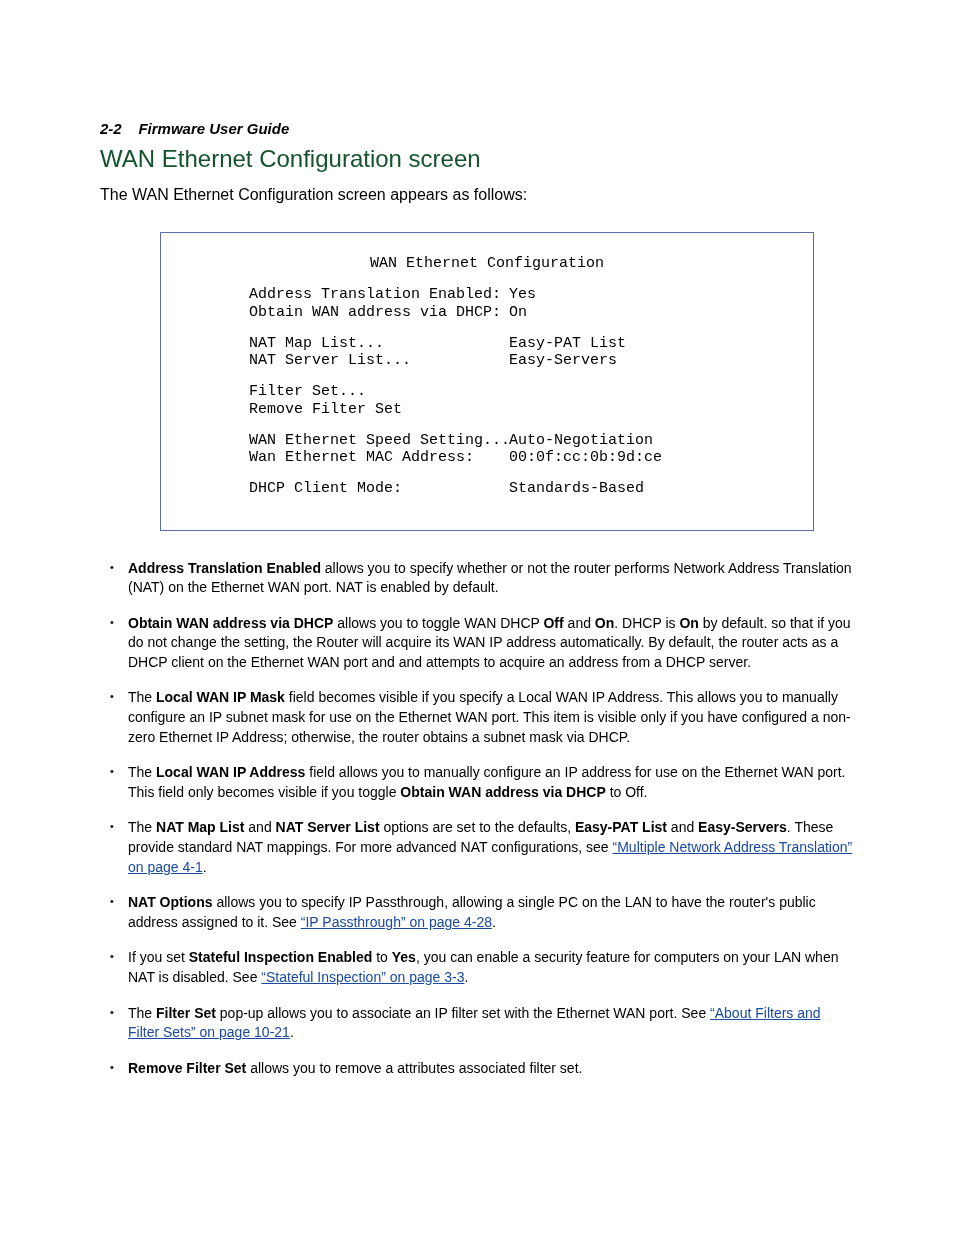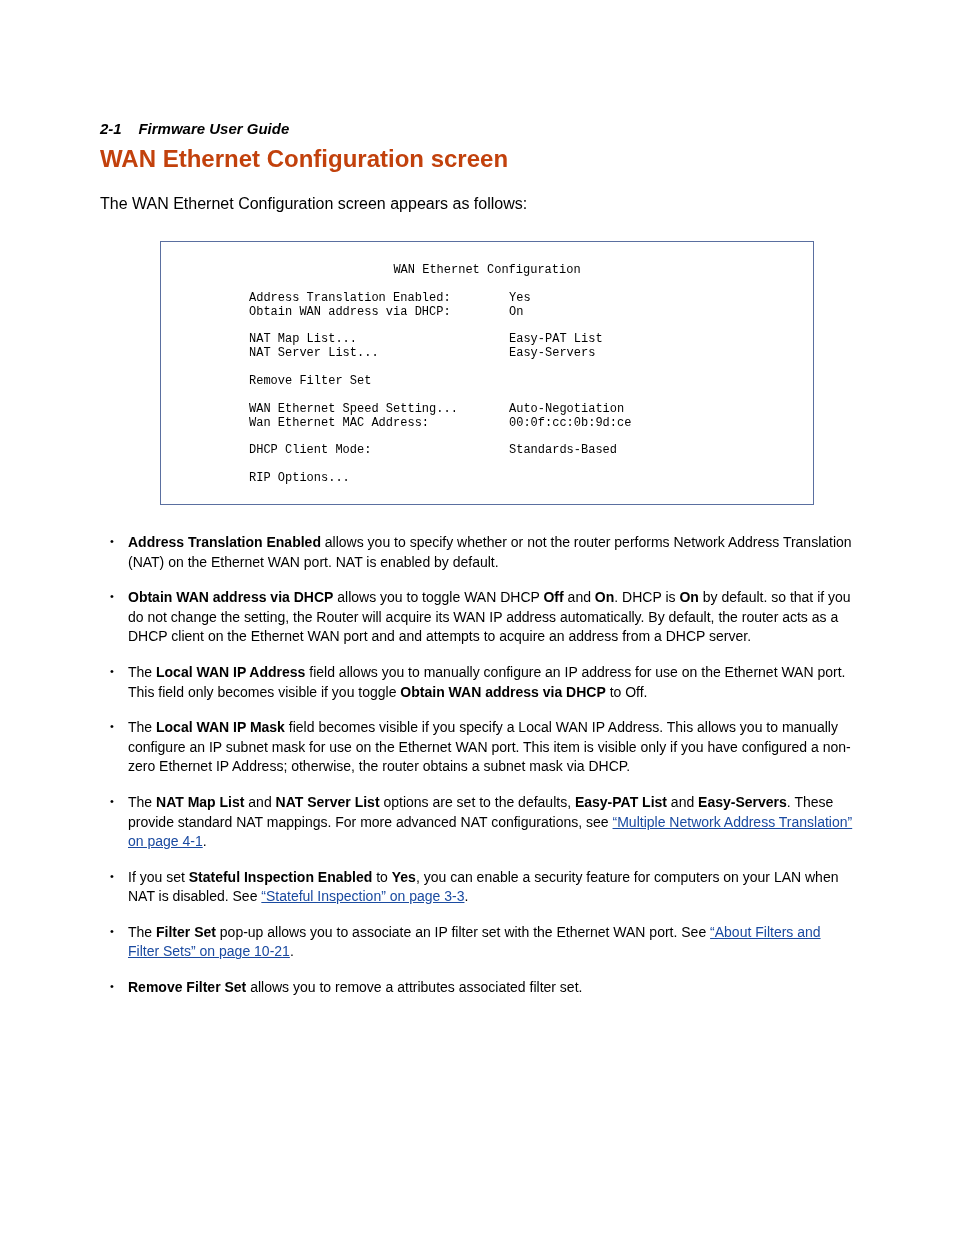--- a/index.html
+++ b/index.html
@@ -14,35 +14,35 @@
   .page {
     padding: 120px 100px 80px 100px;
   }
   .header-line {
     font-style: italic;
     font-weight: bold;
     font-size: 15px;
     margin-bottom: 8px;
   }
   h1.section-title {
-    color: #c2410c;
+    color: #14532d;
     font-size: 24px;
-    font-weight: bold;
-    margin: 0 0 22px 0;
+    font-weight: normal;
+    margin: 0 0 13px 0;
   }
   .intro {
     font-size: 16px;
     margin-bottom: 28px;
   }
   .console-box {
     border: 1px solid #5a6fa0;
     margin: 0 40px 28px 60px;
     padding: 22px 20px 18px 20px;
     font-family: "Courier New", Courier, monospace;
-    font-size: 12px;
+    font-size: 15px;
     line-height: 1.15;
   }
   .console-title {
     text-align: center;
     margin-bottom: 14px;
   }
   .console-rows {
     margin-left: 68px;
   }
   .console-row {
@@ -85,21 +85,21 @@
     color: #1a4aa0;
     text-decoration: underline;
   }
 </style>
 </head>
 <body>
 
 <div class="page">
 
   <div class="header-line">
-    <span>2-1</span>
+    <span>2-2</span>
     <span>&nbsp;&nbsp;</span>
     <span>Firmware User Guide</span>
   </div>
 
   <h1 class="section-title">WAN Ethernet Configuration screen</h1>
 
   <div class="intro">The WAN Ethernet Configuration screen appears as follows:</div>
 
   <div class="console-box">
     <div class="console-title">WAN Ethernet Configuration</div>
@@ -125,20 +125,24 @@
       <div class="console-row">
         <span class="console-label">NAT Server List...</span>
         <span class="console-value">Easy-Servers</span>
       </div>
     </div>
 
     <div class="console-gap"></div>
 
     <div class="console-rows">
       <div class="console-row">
+        <span class="console-label">Filter Set...</span>
+        <span class="console-value"></span>
+      </div>
+      <div class="console-row">
         <span class="console-label">Remove Filter Set</span>
         <span class="console-value"></span>
       </div>
     </div>
 
     <div class="console-gap"></div>
 
     <div class="console-rows">
       <div class="console-row">
         <span class="console-label">WAN Ethernet Speed Setting...</span>
@@ -154,51 +158,48 @@
 
     <div class="console-rows">
       <div class="console-row">
         <span class="console-label">DHCP Client Mode:</span>
         <span class="console-value">Standards-Based</span>
       </div>
     </div>
 
     <div class="console-gap"></div>
 
-    <div class="console-rows">
-      <div class="console-row">
-        <span class="console-label">RIP Options...</span>
-        <span class="console-value"></span>
-      </div>
-    </div>
 
   </div>
 
   <ul class="bullets">
 
     <li>
       <span class="b">Address Translation Enabled</span><span> allows you to specify whether or not the router performs Network Address Translation (NAT) on the Ethernet WAN port. NAT is enabled by default.</span>
     </li>
 
     <li>
       <span class="b">Obtain WAN address via DHCP</span><span> allows you to toggle WAN DHCP </span><span class="b">Off</span><span> and </span><span class="b">On</span><span>. DHCP is </span><span class="b">On</span><span> by default. so that if you do not change the setting, the Router will acquire its WAN IP address automatically. By default, the router acts as a DHCP client on the Ethernet WAN port and and attempts to acquire an address from a DHCP server.</span>
     </li>
 
     <li>
+      <span>The </span><span class="b">Local WAN IP Mask</span><span> field becomes visible if you specify a Local WAN IP Address. This allows you to manually configure an IP subnet mask for use on the Ethernet WAN port. This item is visible only if you have configured a non-zero Ethernet IP Address; otherwise, the router obtains a subnet mask via DHCP.</span>
+    </li>
+
+    <li>
       <span>The </span><span class="b">Local WAN IP Address</span><span> field allows you to manually configure an IP address for use on the Ethernet WAN port. This field only becomes visible if you toggle </span><span class="b">Obtain WAN address via DHCP</span><span> to Off.</span>
     </li>
 
     <li>
-      <span>The </span><span class="b">Local WAN IP Mask</span><span> field becomes visible if you specify a Local WAN IP Address. This allows you to manually configure an IP subnet mask for use on the Ethernet WAN port. This item is visible only if you have configured a non-zero Ethernet IP Address; otherwise, the router obtains a subnet mask via DHCP.</span>
-    </li>
-
-    <li>
       <span>The </span><span class="b">NAT Map List</span><span> and </span><span class="b">NAT Server List</span><span> options are set to the defaults, </span><span class="b">Easy-PAT List</span><span> and </span><span class="b">Easy-Servers</span><span>. These provide standard NAT mappings. For more advanced NAT configurations, see </span><a href="#" class="doc-link">“Multiple Network Address Translation” on page 4-1</a><span>.</span>
     </li>
 
+    <li>
+      <span class="b">NAT Options</span><span> allows you to specify IP Passthrough, allowing a single PC on the LAN to have the router's public address assigned to it. See </span><a href="#" class="doc-link">“IP Passthrough” on page 4-28</a><span>.</span>
+    </li>
 
     <li>
       <span>If you set </span><span class="b">Stateful Inspection Enabled</span><span> to </span><span class="b">Yes</span><span>, you can enable a security feature for computers on your LAN when NAT is disabled. See </span><a href="#" class="doc-link">“Stateful Inspection” on page 3-3</a><span>.</span>
     </li>
 
     <li>
       <span>The </span><span class="b">Filter Set</span><span> pop-up allows you to associate an IP filter set with the Ethernet WAN port. See </span><a href="#" class="doc-link">“About Filters and Filter Sets” on page 10-21</a><span>.</span>
     </li>
 
     <li>

